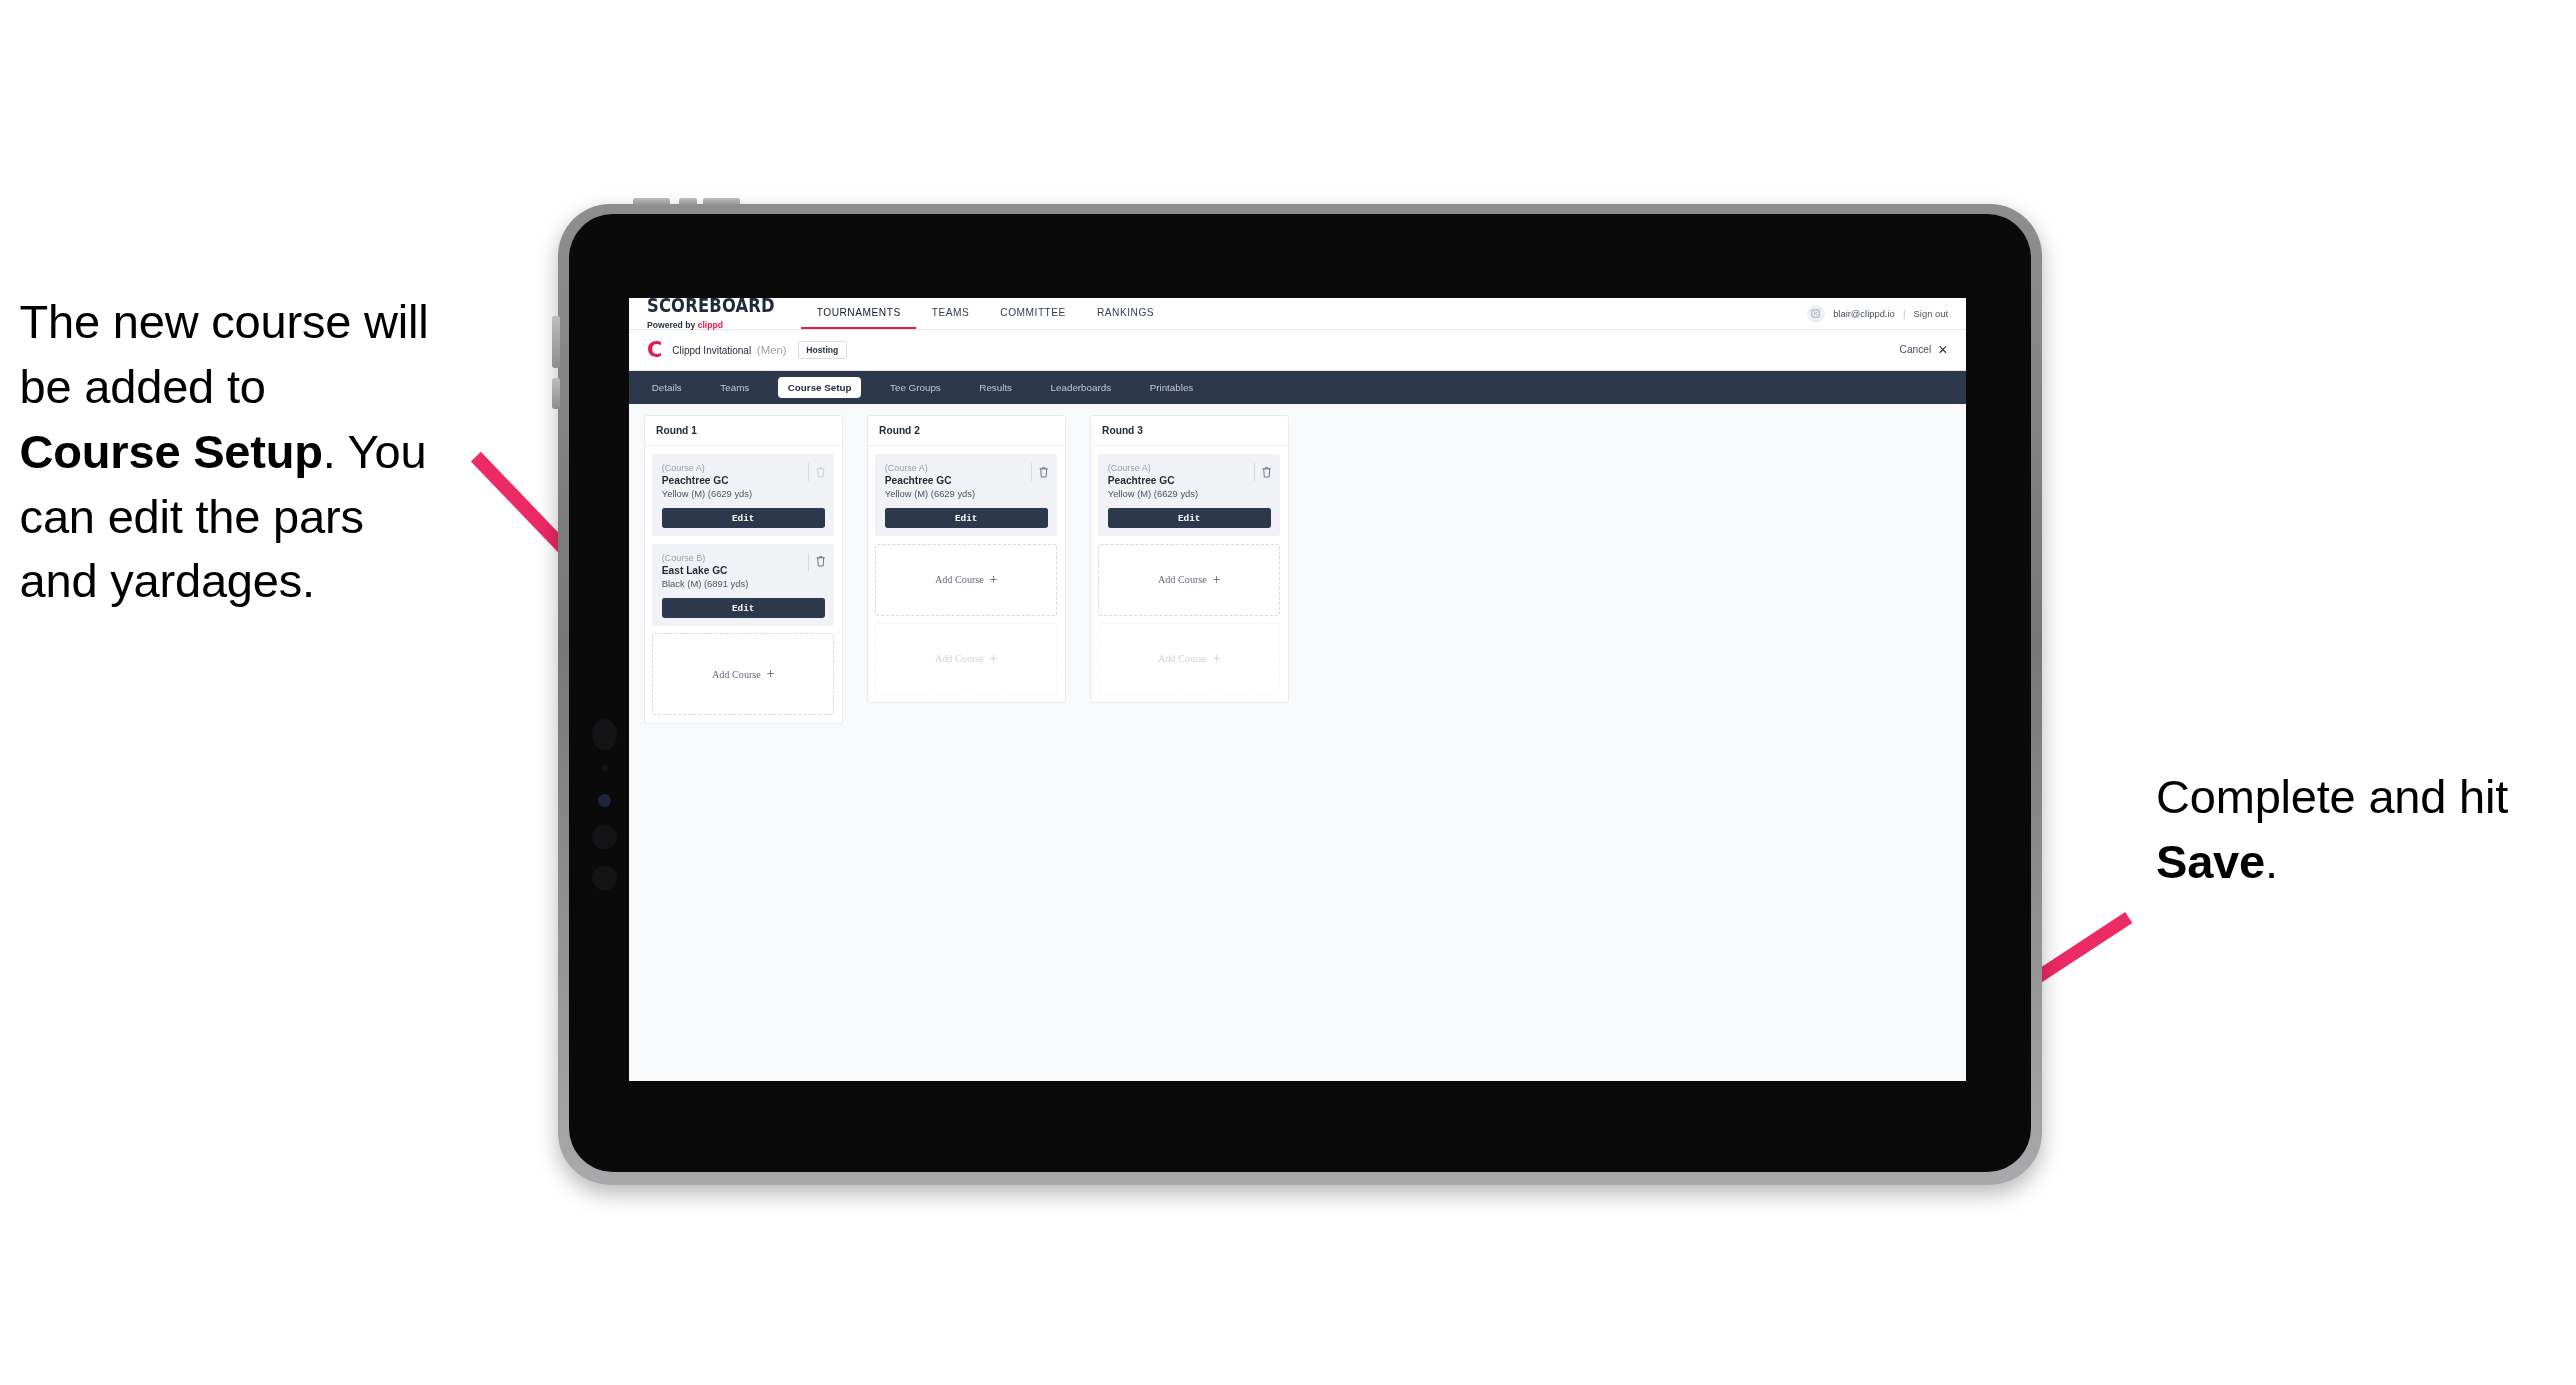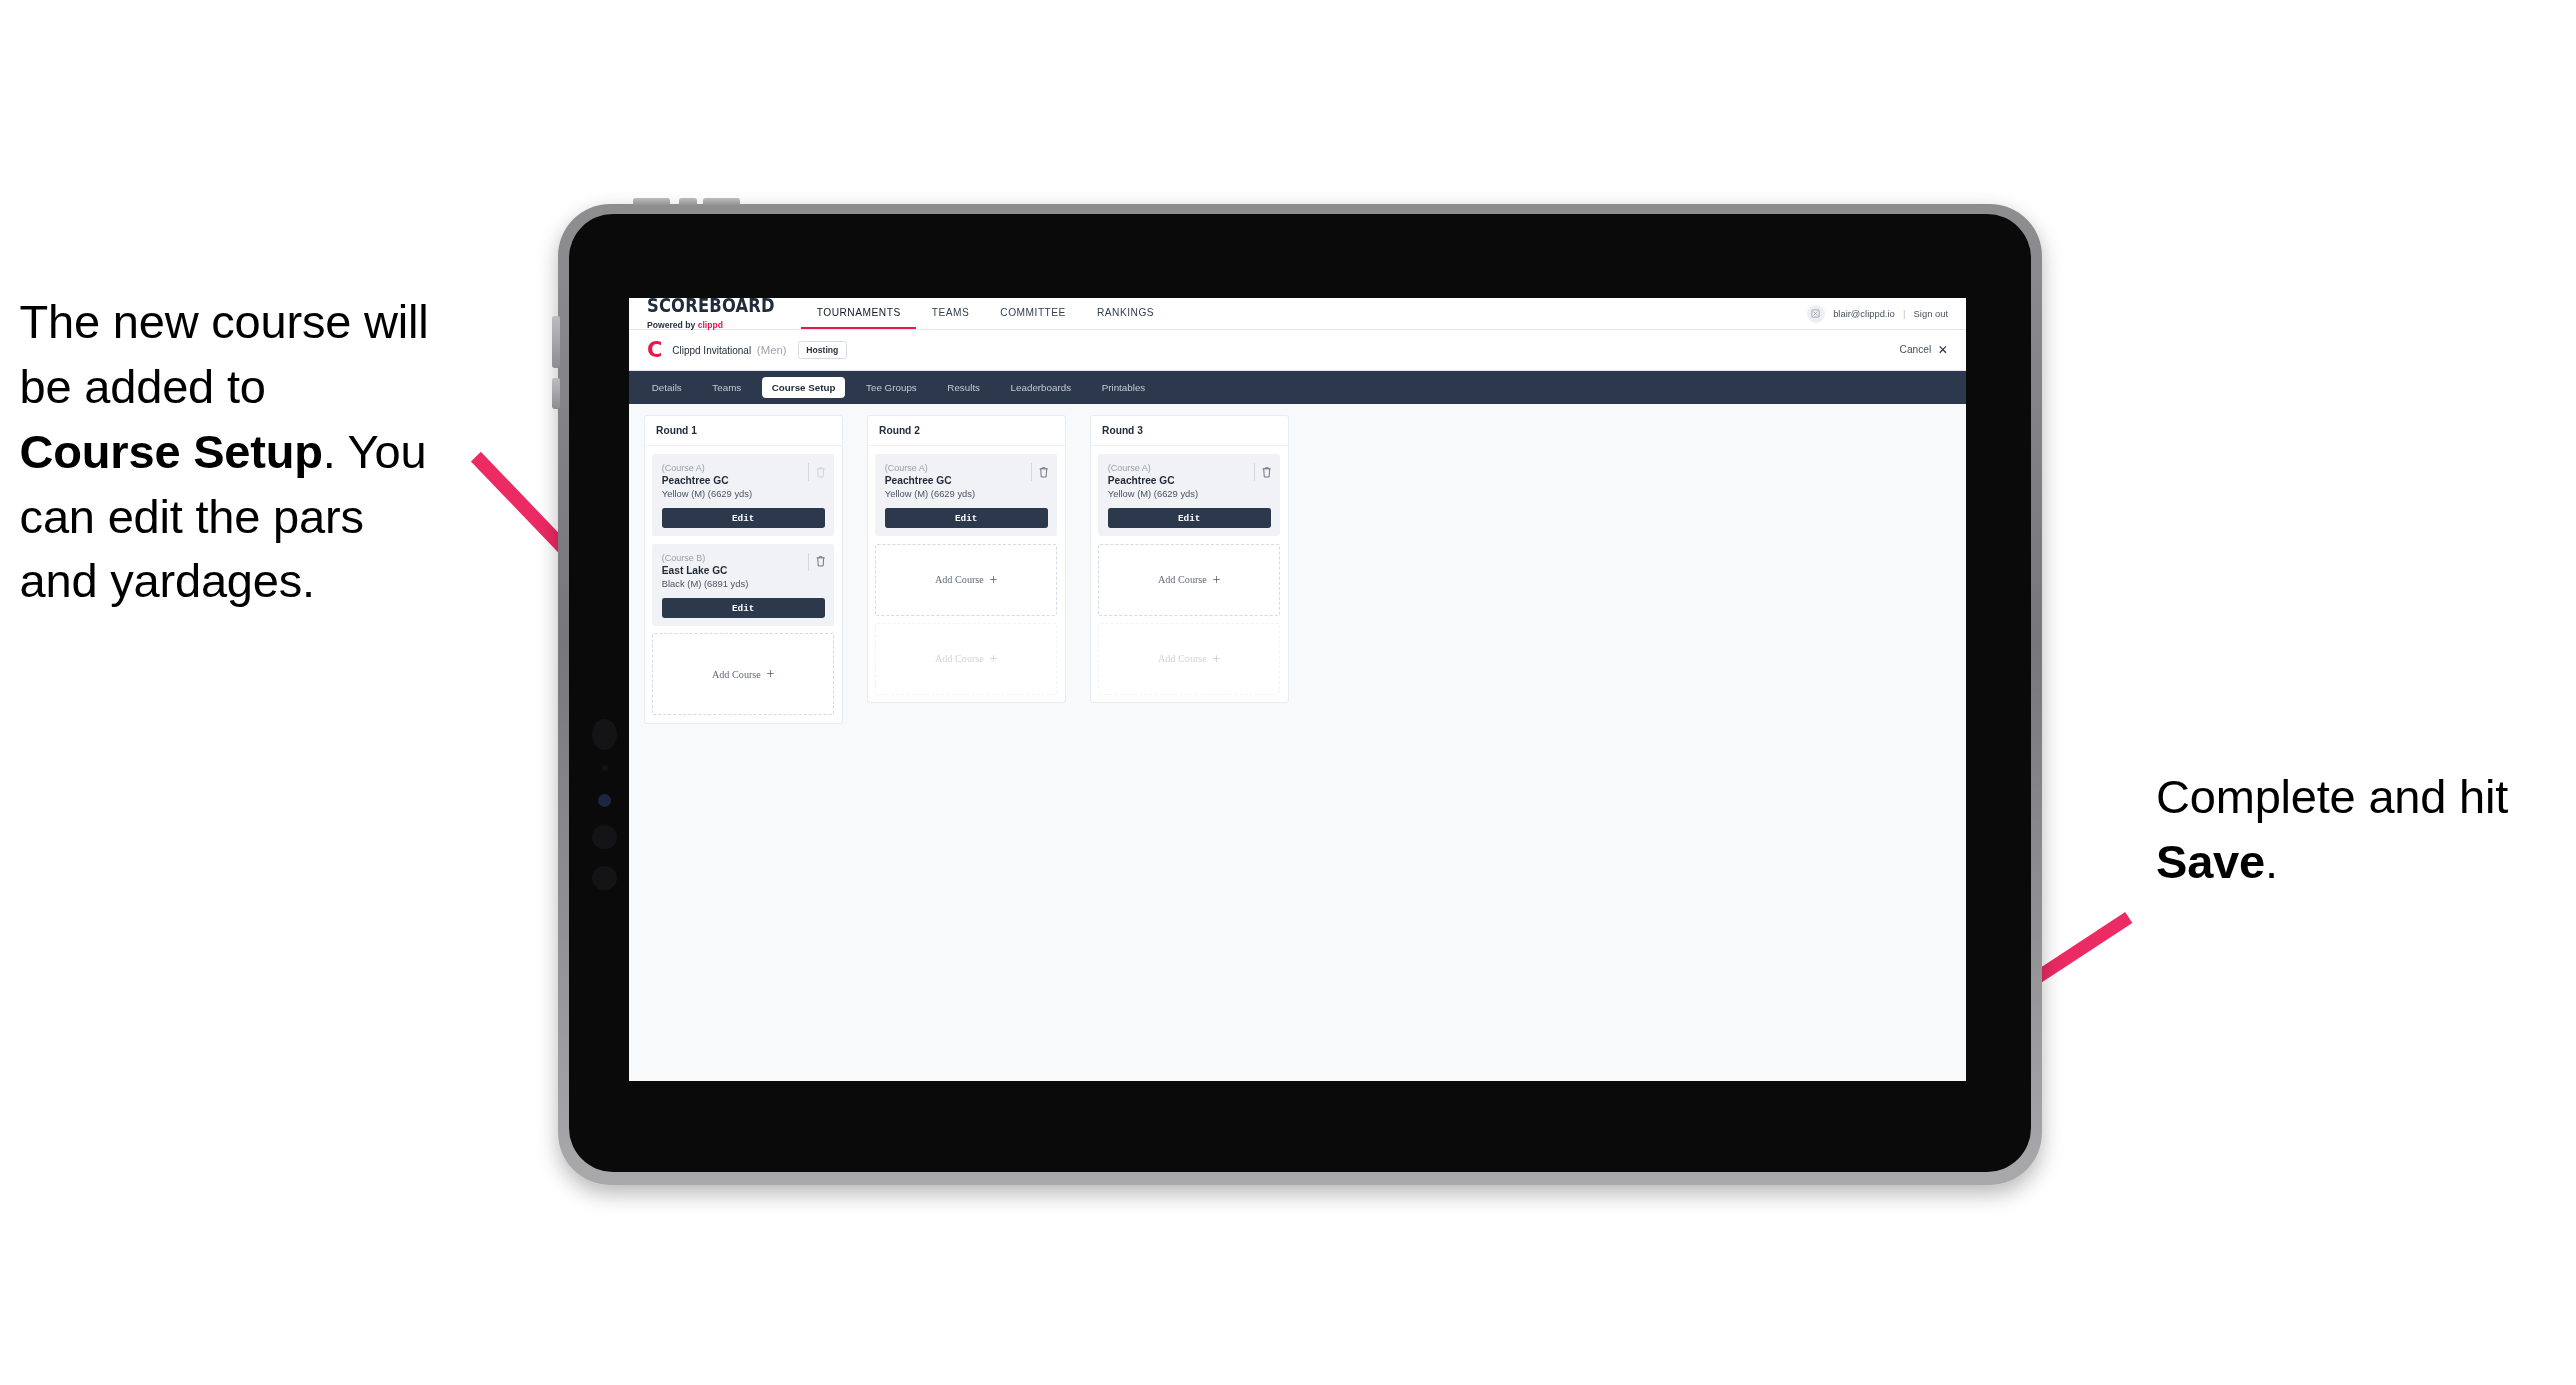--- a/index.html
+++ b/index.html
@@ -104,21 +104,21 @@
     margin-left: 11.4px; border: 0.8px solid #d8dde3; border-radius: 2.4px;
     padding: 3.3px 7.3px; font-size: 8.6px; font-weight: 700; color: #27313f;
   }
   .cancel-wrap { margin-left: auto; display: flex; align-items: center; gap: 6.5px; cursor: pointer; }
   .cancel-label { font-size: 10.2px; color: #434d59; }
   .cancel-x { font-size: 12.2px; color: #2b3442; line-height: 1; }
 
   
   .tabstrip {
     height: 33px; background: #2c384c; display: flex; align-items: center;
-    padding: 0 13px; gap: 11px;
+    padding: 0 13px; gap: 19px;
   }
   .tab {
     font-size: 9.8px; color: #c3cad4; padding: 4.9px 9.8px; border-radius: 4.1px; cursor: pointer;
   }
   .tab.active { background: #ffffff; color: #1e2937; font-weight: 700; }
 
   
   .content { padding: 11.4px 14.7px; display: flex; gap: 24px; align-items: flex-start; }
   .round-col { width: 199px; display: flex; flex-direction: column; }
   .round-head {

